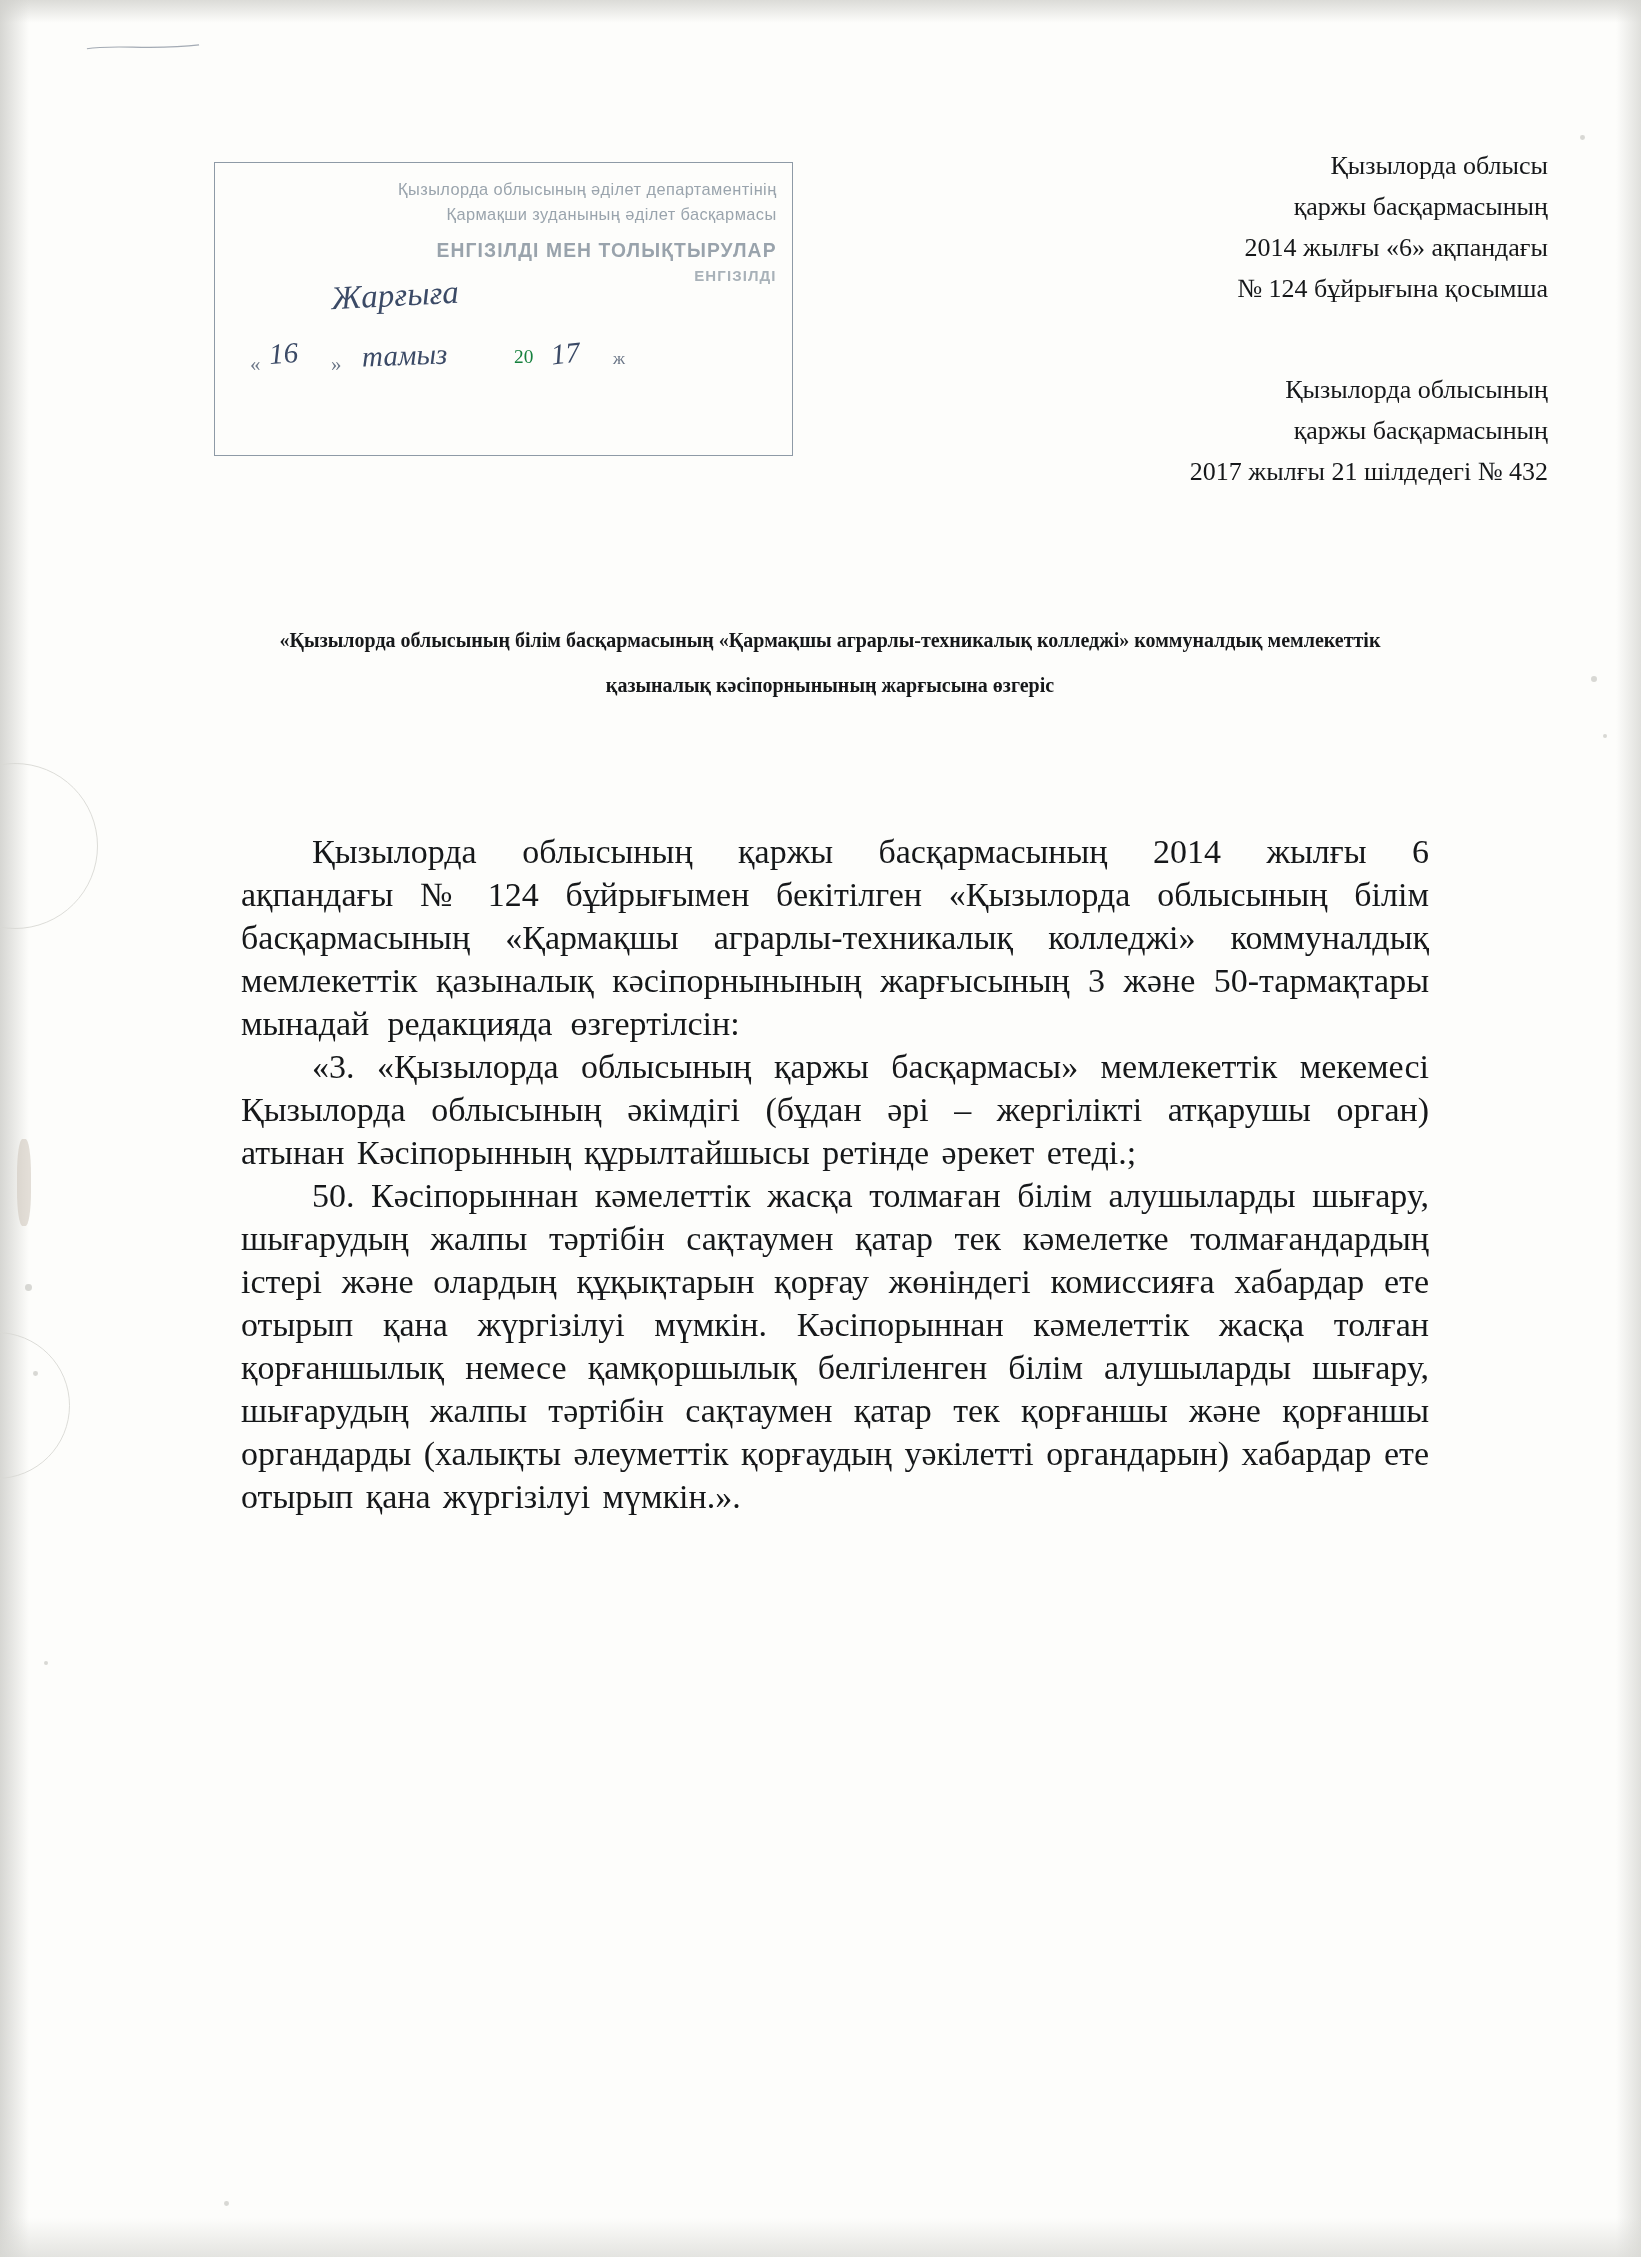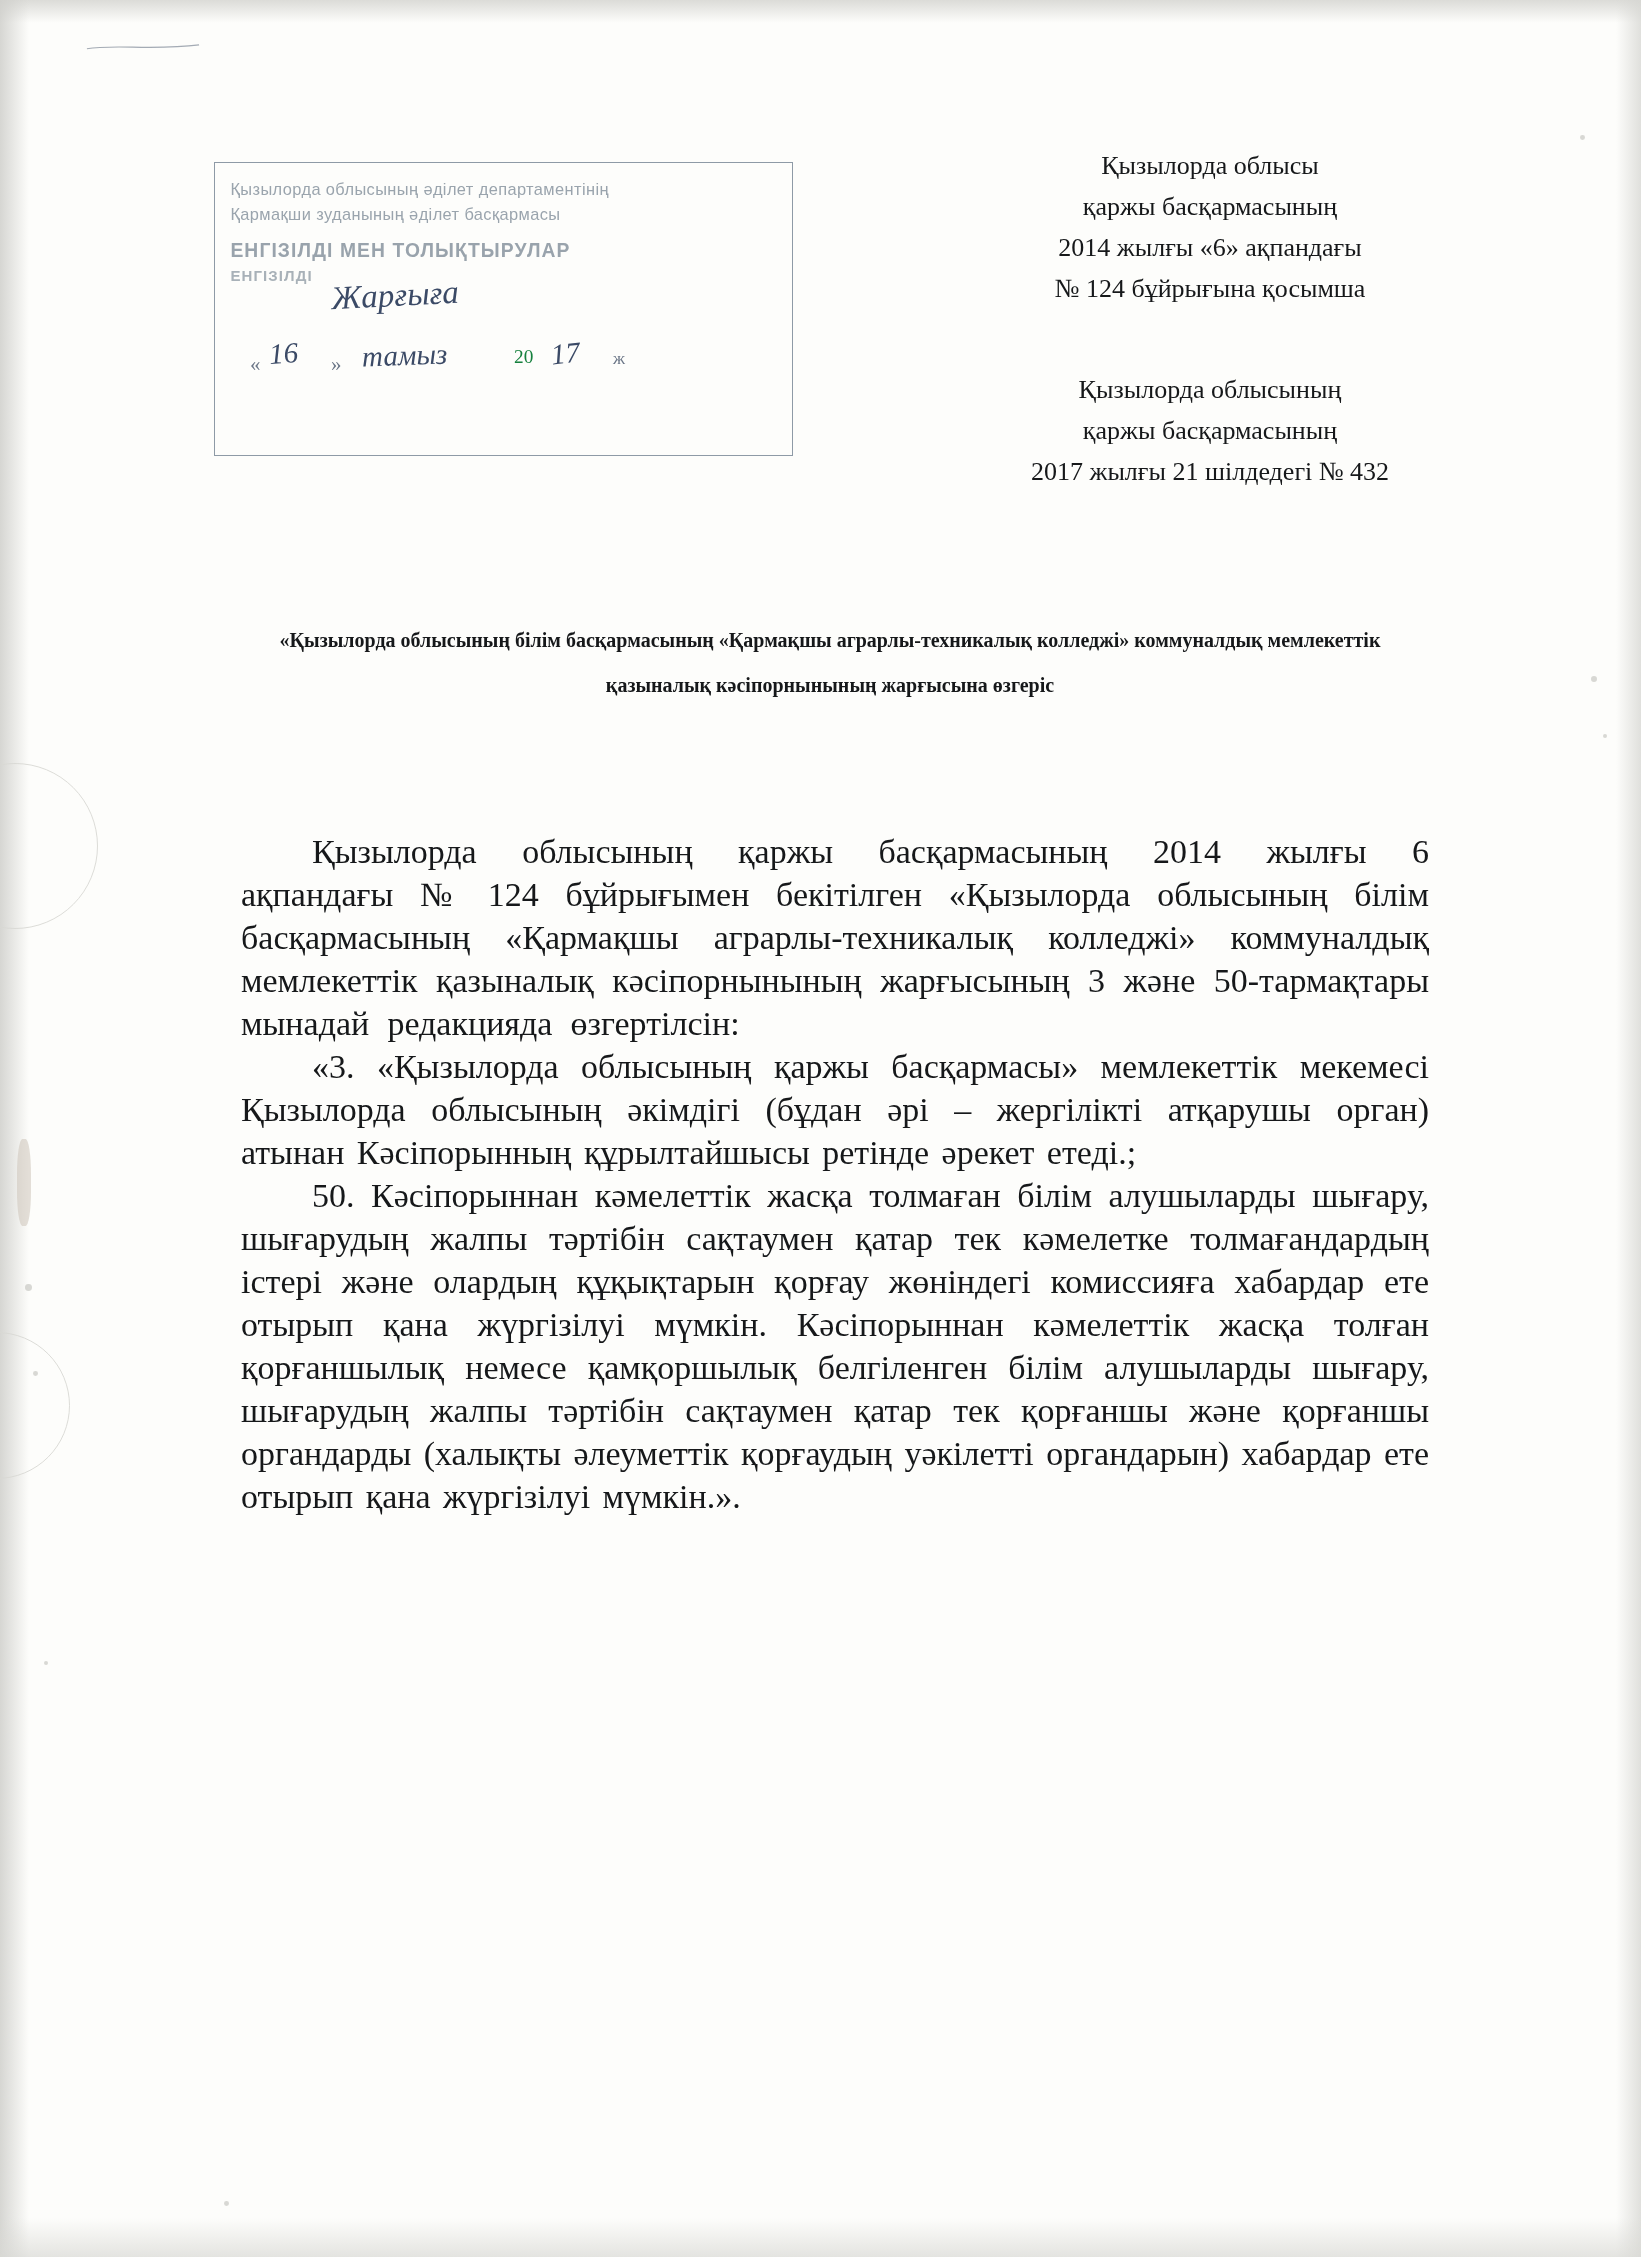--- a/index.html
+++ b/index.html
@@ -55,21 +55,21 @@
     position: absolute;
     left: 214px;
     top: 162px;
     width: 579px;
     height: 294px;
     border: 1.9px solid #8e9aa6;
     box-sizing: border-box;
   }
   .stamp-inner {
     padding: 13.5px 15.4px 0 15.4px;
-    text-align: left;
+    text-align: right;
   }
   .stamp-line {
     font-family: "Liberation Sans", sans-serif;
     font-size: 16.4px;
     letter-spacing: 0.4px;
     color: #9aa4ad;
     line-height: 25px;
     white-space: nowrap;
   }
   .stamp-line.bold {
@@ -131,21 +131,21 @@
     font-style: normal;
   }
   .hand-dot1 { left: 35px; top: 189px; font-size: 21px; color:#6b7687; font-style: normal;}
   .hand-dot2 { left: 116px; top: 189px; font-size: 21px; color:#6b7687; font-style: normal;}
   
   .header-right {
     position: absolute;
     right: 93px;
     top: 145px;
     width: 676px;
-    text-align: center;
+    text-align: right;
     font-size: 26px;
     line-height: 41px;
   }
   .header-right .blk2 { margin-top: 60px; }
   
   .doc-title {
     position: absolute;
     left: 241px;
     top: 618px;
     width: 1178px;

